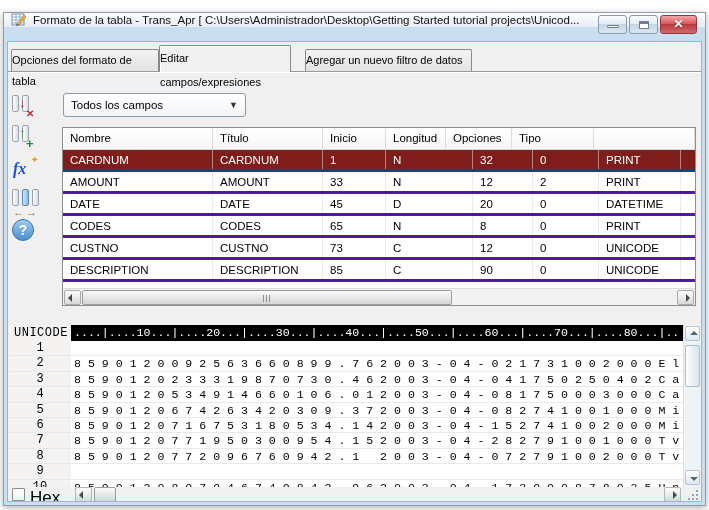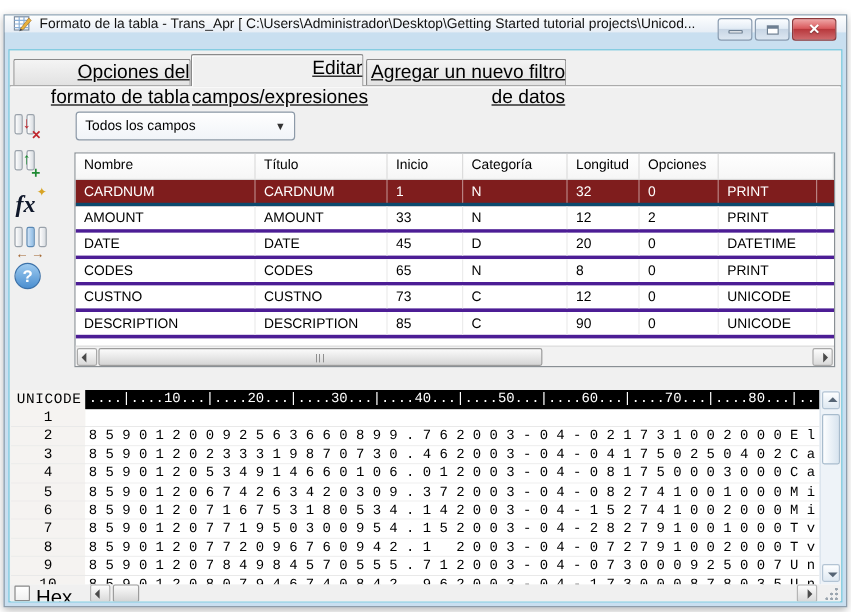--- a/index.html
+++ b/index.html
@@ -25,39 +25,39 @@
     border-top:3px solid #6d7f92;background:#fff;}
   .glyph-close{position:absolute;left:0;top:1px;width:100%;text-align:center;color:#fff;
     font-weight:bold;font-size:12px;text-shadow:0 1px 1px rgba(0,0,0,.4);}
 
   
   .client{position:absolute;left:4px;top:29px;right:4px;bottom:4px;background:#f0f0f0;
     box-shadow:0 0 0 1px #74c8de;overflow:hidden;}
 
   
   .tab{position:absolute;height:22px;top:7px;border:1px solid #8a8a8a;border-bottom:none;
-    background:linear-gradient(#f4f4f4,#e2e2e2);font-size:16px;text-align:right;
-    line-height:21px;color:#000;border-radius:2px 2px 0 0;text-decoration:underline;}
+    background:linear-gradient(#f4f4f4,#e2e2e2);font-size:11px;text-align:left;
+    line-height:21px;color:#000;border-radius:2px 2px 0 0;}
   .tab.active{top:3px;height:27px;background:#f0f0f0;z-index:3;line-height:24px;
     box-shadow:inset 1px 1px 0 #fff;}
   .tabline{position:absolute;left:0;right:0;top:29px;height:1px;background:#9b9b9b;z-index:2;}
   .tabline2{position:absolute;left:1px;right:1px;top:30px;height:1px;background:#fff;z-index:2;}
 
   
   .tool{position:absolute;left:3px;width:28px;height:27px;cursor:pointer;}
   .bar{position:absolute;top:1px;width:7px;height:17px;border:1px solid #9aa2ab;border-radius:2px;
     background:linear-gradient(90deg,#fefefe,#d9dde2);}
   .bar.b1{left:1px}.bar.b2{left:11px}.bar.b3{left:21px}
   .bar.sel{background:linear-gradient(90deg,#cfe3f7,#8fbce4);border-color:#5b89b4;}
   .ov{position:absolute;font-weight:bold;line-height:1;}
   .ov.red{color:#c0272d;}
   .ov.green{color:#1e8a33;}
   .ov.brown{color:#a2652f;}
   .fx-txt{position:absolute;left:2px;top:4px;font-family:"Liberation Serif",serif;
-    font-style:italic;font-weight:bold;font-size:20px;color:#0f172a;}
+    font-style:italic;font-weight:bold;font-size:16px;color:#1d4ed8;}
   .fx-star{position:absolute;right:0px;top:-2px;font-size:10px;color:#d8a425;}
   .help-circle{position:absolute;left:1px;top:1px;width:22px;height:22px;border-radius:50%;
     border:1px solid #3c71a8;background:linear-gradient(#9ecbf0,#4b8fd0);color:#fff;
     font-weight:bold;font-size:14px;text-align:center;line-height:21px;}
 
   
   .dropdown{position:absolute;left:55px;top:51px;width:183px;height:24px;border:1px solid #8d9aa8;
     border-radius:3px;background:linear-gradient(#fff,#f1f4f8);font-size:11.5px;line-height:22px;
     padding-left:7px;color:#000;cursor:pointer;}
   .dd-arrow{position:absolute;right:7px;top:0;font-size:9px;color:#333;line-height:22px;}
@@ -147,21 +147,21 @@
         <span class="glyph-close">✕</span>
       </div>
     </div>
   </div>
 
   <div class="client">
 
     <div class="tab" style="left:3px;width:148px;">
       <span>Opciones del formato de tabla</span>
     </div>
-    <div class="tab active" style="left:151px;width:144px;">
+    <div class="tab active" style="left:151px;width:132px;">
       <span>Editar campos/expresiones</span>
     </div>
     <div class="tab" style="left:297px;width:167px;">
       <span>Agregar un nuevo filtro de datos</span>
     </div>
     <div class="tabline"></div>
     <div class="tabline2"></div>
 
     <div class="tool" style="top:52px;">
       <span class="bar b1"></span>
@@ -193,23 +193,23 @@
     <div class="dropdown">
       <span>Todos los campos</span>
       <span class="dd-arrow">▼</span>
     </div>
 
     <div class="ftable">
       <div class="trow hdr">
           <div class="tcell c0">Nombre</div>
           <div class="tcell c1">Título</div>
           <div class="tcell c2">Inicio</div>
-          <div class="tcell c3">Categoría</div>
           <div class="tcell c4">Longitud</div>
           <div class="tcell c5">Opciones</div>
+          <div class="tcell c6">Tipo</div>
           <div class="tcell cfill"></div>
         </div>
       <div>
           <div class="trow selected">
             <div class="tcell c0">CARDNUM</div>
             <div class="tcell c1">CARDNUM</div>
             <div class="tcell c2">1</div>
             <div class="tcell c3">N</div>
             <div class="tcell c4">32</div>
             <div class="tcell c5">0</div>
@@ -312,21 +312,20 @@
           <div class="hexline">
             <div class="hexnum">7</div>
             <div class="hextext">8 5 9 0 1 2 0 7 7 1 9 5 0 3 0 0 9 5 4 . 1 5 2 0 0 3 - 0 4 - 2 8 2 7 9 1 0 0 1 0 0 0 T v</div>
           </div>
           <div class="hexline">
             <div class="hexnum">8</div>
             <div class="hextext">8 5 9 0 1 2 0 7 7 2 0 9 6 7 6 0 9 4 2 . 1   2 0 0 3 - 0 4 - 0 7 2 7 9 1 0 0 2 0 0 0 T v</div>
           </div>
           <div class="hexline">
             <div class="hexnum">9</div>
-            <div class="hextext">8 5 9 0 1 2 0 7 8 4 9 8 4 5 7 0 5 5 5 . 7 1 2 0 0 3 - 0 4 - 0 7 3 0 0 0 9 2 5 0 0 7 U n</div>
           </div>
           <div class="hexline">
             <div class="hexnum">10</div>
             <div class="hextext">8 5 9 0 1 2 0 8 0 7 9 4 6 7 4 0 8 4 2 . 9 6 2 0 0 3 - 0 4 - 1 7 3 0 0 0 8 7 8 0 3 5 U n</div>
           </div>
         </div>
 
       <div class="hex-vscroll">
         <div class="aerobtn" style="top:1px;">
             <span class="tri up"></span>

